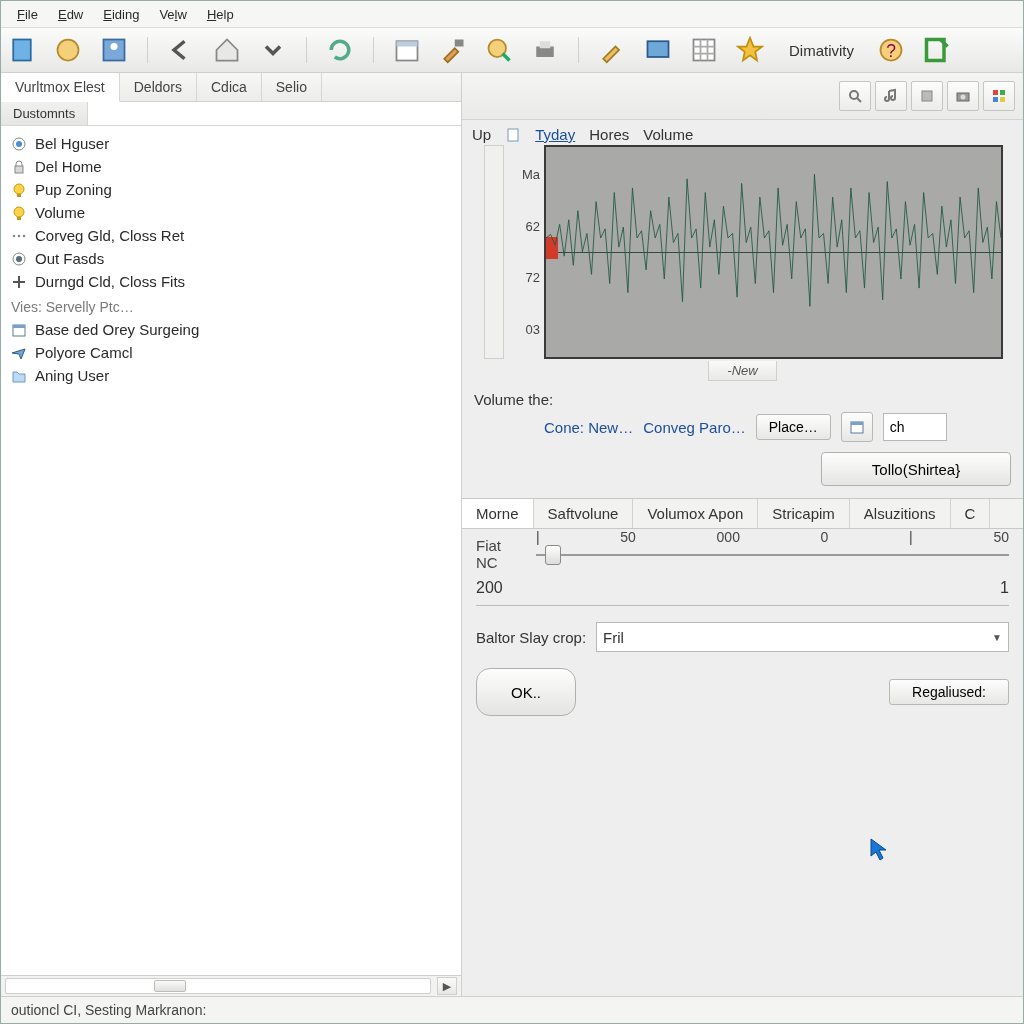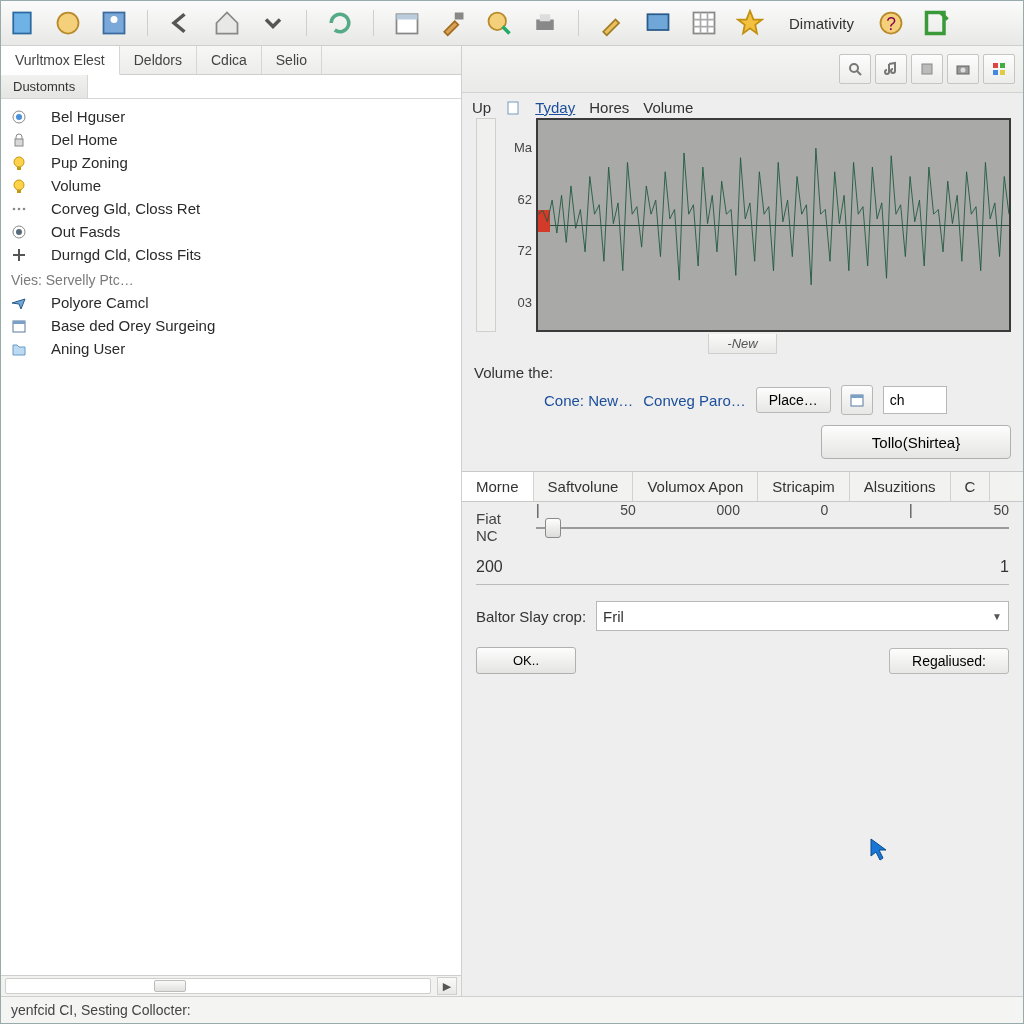--- a/index.html
+++ b/index.html
@@ -22,37 +22,37 @@
 .left{width:460px;display:flex;flex-direction:column;border-right:1px solid #cfcfcd;background:#fff}
 .right{flex:1;display:flex;flex-direction:column;background:#eee}
 
 .ltabs{display:flex;border-bottom:1px solid #cfcfcd;background:linear-gradient(#f7f7f5,#ececea)}
 .ltab{padding:6px 14px;border-right:1px solid #d6d6d4;font-size:14px;color:#444}
 .ltab.active{background:#fff;border-bottom:1px solid #fff;margin-bottom:-1px}
 .subtab{display:flex;border-bottom:1px solid #d6d6d4}
 .subtab .stab{padding:4px 12px;background:linear-gradient(#f1f1ef,#e5e5e3);border-right:1px solid #d6d6d4;font-size:13px}
 
 .tree{flex:1;overflow:auto;padding:6px 4px;background:#fff}
-.ti{display:flex;align-items:flex-end;padding:3px 6px;gap:24px;font-size:15px;color:#2a2a2a}
+.ti{display:flex;align-items:flex-end;padding:3px 6px;gap:8px;font-size:15px;color:#2a2a2a}
 .ti.section{color:#7a7a7a;font-size:14px;padding-top:6px}
 .ico{width:16px;height:16px;flex:0 0 16px;display:flex;align-items:center;justify-content:center}
 .ico svg{width:16px;height:16px}
 .hscroll{height:20px;border-top:1px solid #cfcfcd;background:#f2f2f0;display:flex;align-items:center;padding:0 4px}
 .hscroll .track{flex:1;height:14px;background:#fff;border:1px solid #cfcfcd;border-radius:2px;position:relative;margin-right:6px}
 .hscroll .thumb{position:absolute;left:35%;top:1px;bottom:1px;width:30px;background:linear-gradient(#fafafa,#e0e0de);border:1px solid #bcbcba;border-radius:2px}
 .hscroll .arrow{width:18px;height:16px;border:1px solid #cfcfcd;background:linear-gradient(#fafafa,#e7e7e5);display:flex;align-items:center;justify-content:center;font-size:11px;color:#555}
 
 .rtool{height:38px;display:flex;justify-content:flex-end;align-items:center;padding:4px 8px;background:linear-gradient(#f4f4f2,#eaeae8);border-bottom:1px solid #d2d2d0;gap:4px}
 .sqbtn{width:30px;height:28px;border:1px solid #c5c5c3;border-radius:2px;background:linear-gradient(#fdfdfd,#ececea);display:flex;align-items:center;justify-content:center}
 
 .wavehdr{display:flex;align-items:center;gap:14px;padding:6px 10px 2px;background:#eee}
 .wavehdr .lbl{font-size:15px;color:#333}
 .wavehdr .lbl.link{text-decoration:underline;color:#1b4e9b}
 .wavehdr .smallico{width:16px;height:16px}
-.wavewrap{display:flex;margin:0 12px}
+.wavewrap{display:flex;margin:0 20px}
 .yaxis{width:36px;display:flex;flex-direction:column;justify-content:space-around;align-items:flex-end;padding:4px 4px 4px 0;font-size:13px;color:#444}
 .waveform{flex:1;height:210px;background:#a9a9a7;border:2px solid #3a3a3a;position:relative;overflow:hidden}
 .waveform .baseline{position:absolute;left:0;right:0;top:50%;height:1px;background:#2d4d3e}
 .waveform .redmark{position:absolute;left:-2px;top:43%;width:14px;height:22px;background:#d23b2a}
 .waveform svg{position:absolute;inset:0}
 .vscroll{width:18px;margin-left:2px;background:#f0f0ee;border:1px solid #cfcfcd}
 .belowwave{display:flex;justify-content:center;margin:2px 0 6px}
 .newtab{padding:2px 18px;background:linear-gradient(#fafafa,#e8e8e6);border:1px solid #cfcfcd;border-top:none;font-size:13px;font-style:italic;color:#555}
 
 .volrow{padding:4px 12px;display:flex;flex-direction:column;gap:4px}
@@ -60,47 +60,54 @@
 .volrow .line{display:flex;align-items:center;gap:10px;padding-left:70px}
 .linkish{color:#1b4e9b;font-size:15px}
 .btn{padding:4px 12px;border:1px solid #b8b8b6;border-radius:3px;background:linear-gradient(#fdfdfd,#e7e7e5);font-size:14px}
 .iconbtn{width:30px;height:28px;border:1px solid #b8b8b6;border-radius:3px;background:linear-gradient(#fdfdfd,#e7e7e5);display:flex;align-items:center;justify-content:center}
 .txt{height:26px;border:1px solid #b8b8b6;background:#fff;padding:0 6px;font-size:14px}
 .bigbtn{margin:6px 12px 6px auto;width:190px;height:34px;border:1px solid #b0b0ae;border-radius:4px;background:linear-gradient(#fdfdfd,#e5e5e3);display:flex;align-items:center;justify-content:center;font-size:15px}
 
 .tabs2{display:flex;border-top:1px solid #c8c8c6;border-bottom:1px solid #c8c8c6;background:#f2f2f0;margin-top:6px}
 .tab2{padding:6px 14px;border-right:1px solid #d2d2d0;font-size:15px}
 .tab2.active{background:#fff}
-.sliders{padding:8px 14px;display:flex;flex-direction:column;gap:6px}
+.sliders{padding:8px 14px;display:flex;flex-direction:column;gap:0}
 .srow{display:flex;align-items:center;font-size:15px}
 .srow .slabel{width:60px;color:#444}
 .srow .sline{flex:1;position:relative;height:22px}
 .srow .track2{position:absolute;left:0;right:0;top:50%;height:2px;background:#9a9a98}
 .srow .thumb2{position:absolute;top:2px;width:14px;height:18px;border:1px solid #8a8a88;border-radius:3px;background:linear-gradient(#fefefe,#dcdcda)}
 .srow .ticks{position:absolute;left:0;right:0;top:-14px;display:flex;justify-content:space-between;font-size:14px;color:#444}
 .srow2{display:flex;align-items:center;gap:6px;font-size:15px;padding:6px 0}
 .redx{color:#c22;font-weight:bold;font-size:15px}
 .num{font-size:16px;color:#333;padding:4px 0}
 .botrow{display:flex;align-items:center;gap:10px;padding:8px 14px}
 .botrow .lab2{font-size:15px}
 .select{flex:1;height:28px;border:1px solid #b8b8b6;background:#fff;display:flex;align-items:center;justify-content:space-between;padding:0 6px;font-size:15px}
 .select .dd{font-size:10px;color:#555}
 .okrow{display:flex;align-items:center;padding:8px 14px;gap:20px}
-.okrow .ok{width:100px;height:27px;border:1px solid #b0b0ae;border-radius:3px;background:linear-gradient(#fdfdfd,#e4e4e2);font-size:13px}
+.okrow .ok{width:100px;height:48px;border:1px solid #b0b0ae;border-radius:14px;background:linear-gradient(#fdfdfd,#e4e4e2);font-size:15px}
 .okrow .spacer{flex:1}
 
 .status{height:26px;border-top:1px solid #cfcfcd;background:#f4f4f2;display:flex;align-items:center;padding:0 10px;font-size:14px;color:#444}
 
 .cursor{position:absolute;left:870px;top:838px;pointer-events:none}
 </style>
 </head>
 <body>
 
 <div class="window">
 
+  <div class="menubar">
+    <span><u>F</u>ile</span>
+    <span><u>E</u>dw</span>
+    <span><u>E</u>iding</span>
+    <span>Ve<u>l</u>w</span>
+    <span><u>H</u>elp</span>
+  </div>
 
   <div class="toolbar">
     <div class="tbtn">
         <svg viewBox="0 0 16 16">
           <rect x="3" y="2" width="10" height="12" fill="#6fb2e6" stroke="#2b6aa0"></rect>
         </svg>
       </div>
     <div class="tbtn">
         <svg viewBox="0 0 16 16">
           <circle cx="8" cy="8" r="6" fill="#f4d07a" stroke="#b98a2b"></circle>
@@ -269,33 +276,33 @@
               <svg viewBox="0 0 16 16">
                 <path d="M8 2 V14 M2 8 H14" stroke="#555" stroke-width="2"></path>
               </svg>
             </span>
             <span>Durngd Cld, Closs Fits</span>
           </div>
         <div class="ti section">Vies: Servelly Ptc…</div>
         <div class="ti">
             <span class="ico">
               <svg viewBox="0 0 16 16">
-                <path d="M1 8 L14 4 L10 14 L8 9 Z" fill="#6fa8d8" stroke="#2a5a8a"></path>
-              </svg>
-            </span>
-            <span>Polyore Camcl</span>
-          </div>
-        <div class="ti">
-            <span class="ico">
-              <svg viewBox="0 0 16 16">
                 <rect x="2" y="3" width="12" height="11" fill="#fff" stroke="#5a7aa0"></rect>
                 <rect x="2" y="3" width="12" height="3" fill="#7aa0c8"></rect>
               </svg>
             </span>
             <span>Base ded Orey Surgeing</span>
+          </div>
+        <div class="ti">
+            <span class="ico">
+              <svg viewBox="0 0 16 16">
+                <path d="M1 8 L14 4 L10 14 L8 9 Z" fill="#6fa8d8" stroke="#2a5a8a"></path>
+              </svg>
+            </span>
+            <span>Polyore Camcl</span>
           </div>
         <div class="ti">
             <span class="ico">
               <svg viewBox="0 0 16 16">
                 <path d="M2 4 h4 l2 2 h6 v8 h-12 z" fill="#bcdaf2" stroke="#6a9ac8"></path>
               </svg>
             </span>
             <span>Aning User</span>
           </div>
       </div>
@@ -432,19 +439,19 @@
 
       <div class="okrow">
         <button class="ok">OK..</button>
         <div class="spacer"></div>
         <button class="btn" style="width:120px">Regaliused:</button>
       </div>
     </div>
   </div>
 
   <div class="status">
-    <span>yenfcid CI, Sesting Collocter:</span>
+    <span>outioncl CI, Sesting Markranon:</span>
   </div>
 </div>
 
 <svg class="cursor" width="20" height="26" viewBox="0 0 20 26">
     <path d="M1 1 L1 18 L6 14 L10 22 L13 20 L9 12 L16 12 Z" fill="#1877d6" stroke="#0a4a8a"></path>
   </svg>
 
 </body></html>

